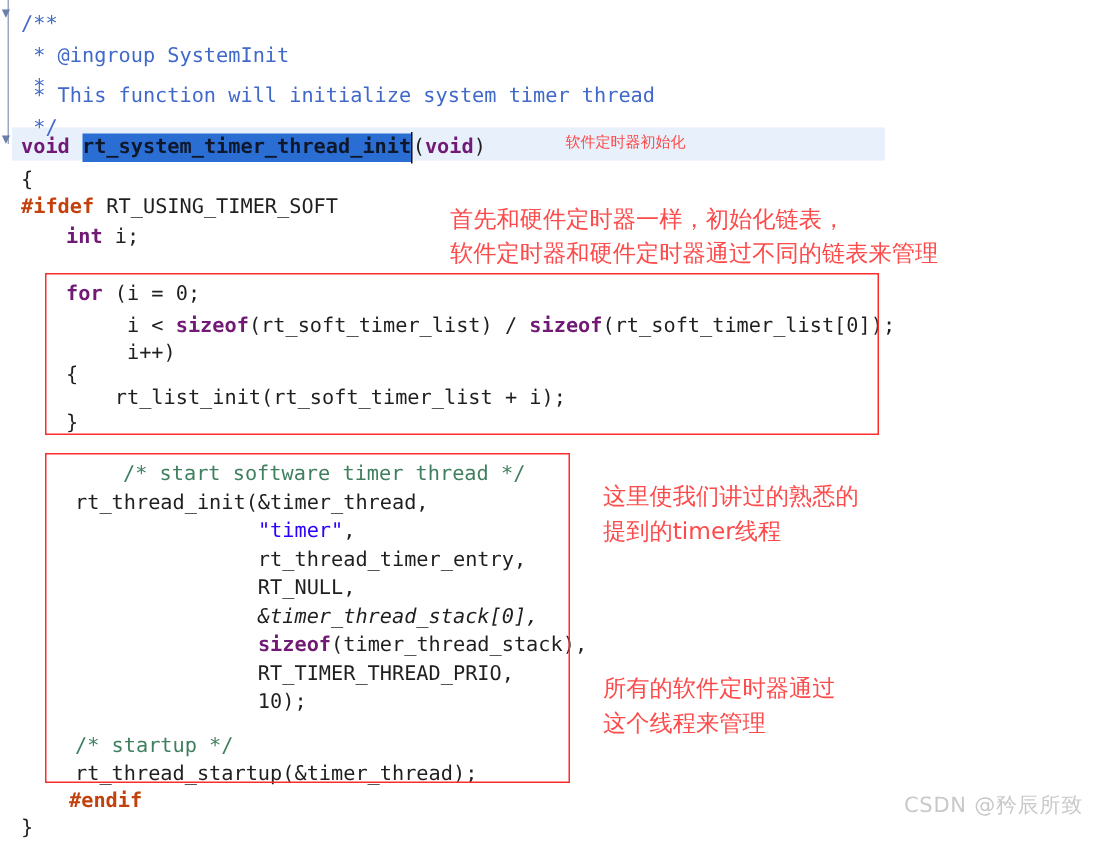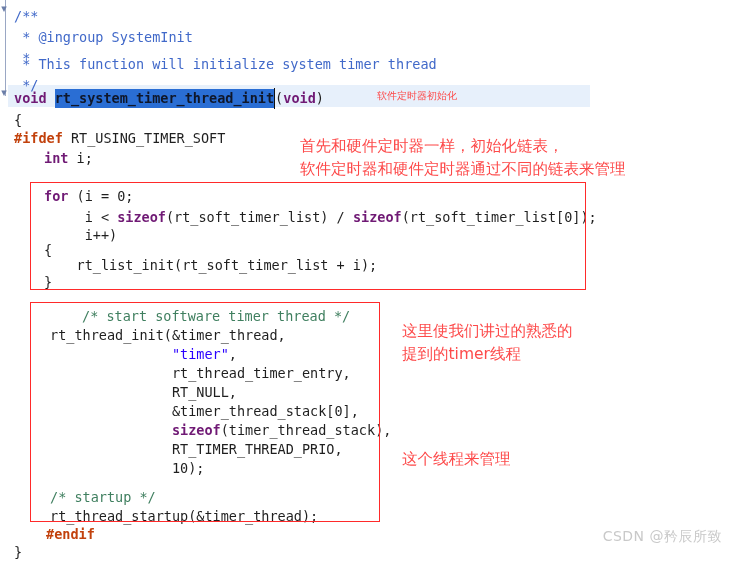--- a/index.html
+++ b/index.html
@@ -147,37 +147,37 @@
       <div class="code-line" style="top: 207px; left: 44px;"><span class="tok-plain">     i &lt; </span><span class="tok-kw">sizeof</span><span class="tok-plain">(rt_soft_timer_list) / </span><span class="tok-kw">sizeof</span><span class="tok-plain">(rt_soft_timer_list[0]);</span></div>
       <div class="code-line" style="top: 225px; left: 44px;"><span class="tok-plain">     i++)</span></div>
       <div class="code-line" style="top: 240px; left: 44px;"><span class="tok-plain">{</span></div>
       <div class="code-line" style="top: 255px; left: 44px;"><span class="tok-plain">    rt_list_init(rt_soft_timer_list + i);</span></div>
       <div class="code-line" style="top: 272px; left: 44px;"><span class="tok-plain">}</span></div>
       <div class="code-line" style="top: 306px; left: 50px; margin-left: 32px;"><span class="tok-comment">/* start software timer thread */</span></div>
       <div class="code-line" style="top: 325px; left: 50px; text-align: center;"><span class="tok-plain">rt_thread_init(&amp;timer_thread,</span></div>
       <div class="code-line" style="top: 344px; left: 50px;"><span class="tok-plain">               </span><span class="tok-str">"timer"</span><span class="tok-plain">,</span></div>
       <div class="code-line" style="top: 363px; left: 50px;"><span class="tok-plain">               rt_thread_timer_entry,</span></div>
       <div class="code-line" style="top: 382px; left: 50px;"><span class="tok-plain">               RT_NULL,</span></div>
-      <div class="code-line" style="top: 401px; left: 50px;"><span class="tok-plain">               &amp;timer_thread_stack[0],</span></div>
+      <div class="code-line" style="top: 401px; left: 50px; font-style: italic;"><span class="tok-plain">               &amp;timer_thread_stack[0],</span></div>
       <div class="code-line" style="top: 420px; left: 50px;"><span class="tok-plain">               </span><span class="tok-kw">sizeof</span><span class="tok-plain">(timer_thread_stack),</span></div>
       <div class="code-line" style="top: 439px; left: 50px;"><span class="tok-plain">               RT_TIMER_THREAD_PRIO,</span></div>
       <div class="code-line" style="top: 458px; left: 50px;"><span class="tok-plain">               10);</span></div>
       <div class="code-line" style="top: 487px; left: 50px;"><span class="tok-comment">/* startup */</span></div>
       <div class="code-line" style="top: 506px; left: 50px;"><span class="tok-plain">rt_thread_startup(&amp;timer_thread);</span></div>
       <div class="code-line" style="top: 524px; left: 14px; margin-left: 32px;"><span class="tok-pp">#endif</span></div>
       <div class="code-line" style="top: 542px; left: 14px;"><span class="tok-plain">}</span></div>
       <div class="code-line" style="top: 88px; left: 14px;"><span class="tok-kw">void</span><span class="tok-plain"> </span><span class="sel">rt_system_timer_thread_init</span><span class="caret" style="width: 1px;">&nbsp;</span><span class="tok-plain">(</span><span class="tok-kw">void</span><span class="tok-plain">)</span></div>
     </div>
 
   <div id="box-layer">
       <div class="red-box" style="left: 30px; top: 182px; width: 556px; height: 108px;"></div>
       <div class="red-box" style="left: 30px; top: 302px; width: 350px; height: 220px;"></div>
     </div>
 
   <div id="annot-layer">
       <div class="annot title-annot" style="left: 377px; top: 85px;"><div>软件定时器初始化</div></div>
       <div class="annot" style="left: 300px; top: 135px;"><div>首先和硬件定时器一样，初始化链表，</div><div>软件定时器和硬件定时器通过不同的链表来管理</div></div>
       <div class="annot" style="left: 402px; top: 320px;"><div>这里使我们讲过的熟悉的</div><div>提到的timer线程</div></div>
-      <div class="annot" style="left: 402px; top: 448px;"><div>这个线程来管理</div></div>
+      <div class="annot" style="left: 402px; top: 448px;"><div>所有的软件定时器通过</div><div>这个线程来管理</div></div>
     </div>
 
   <div class="watermark">CSDN @矜辰所致</div>
 </div>
 
 </body></html>

